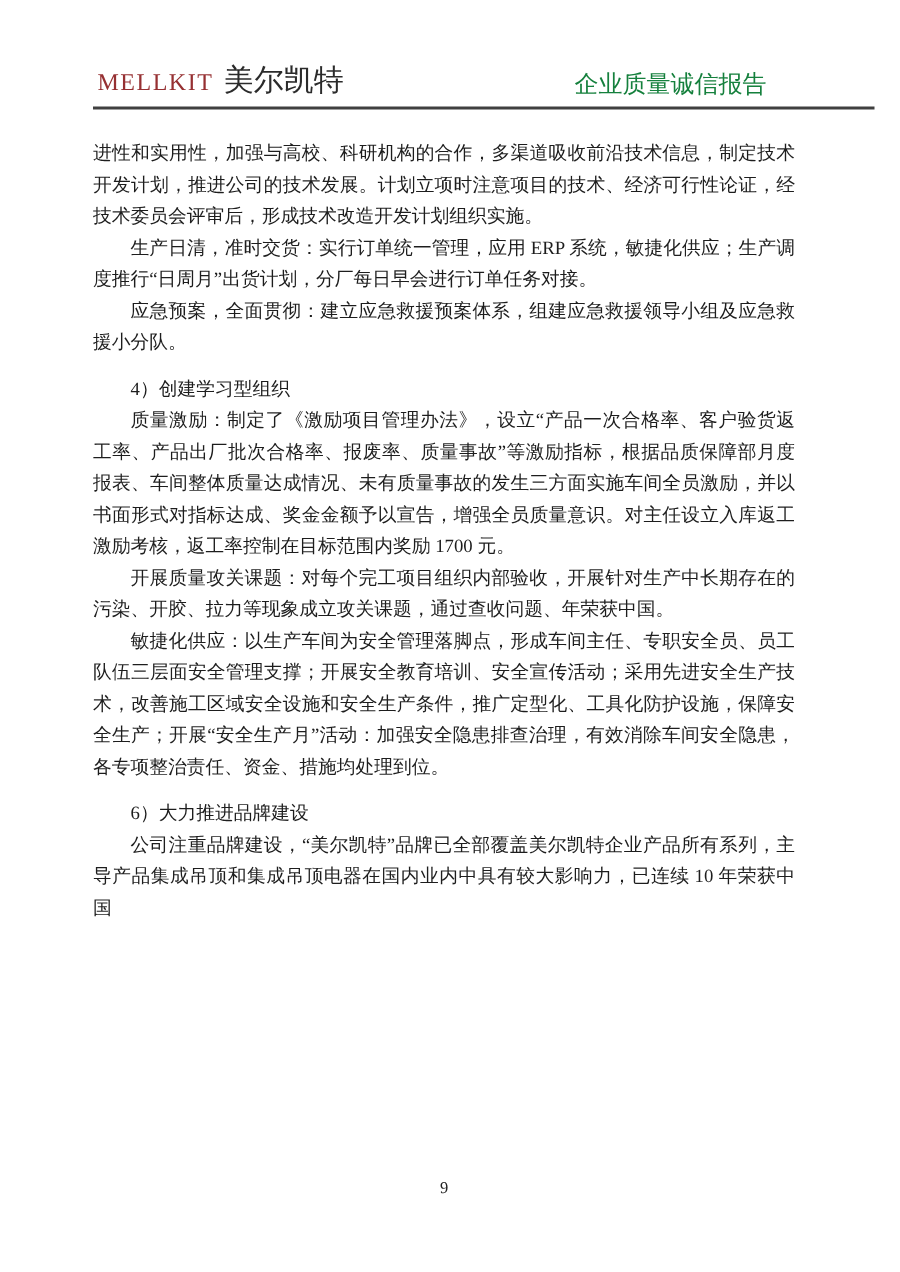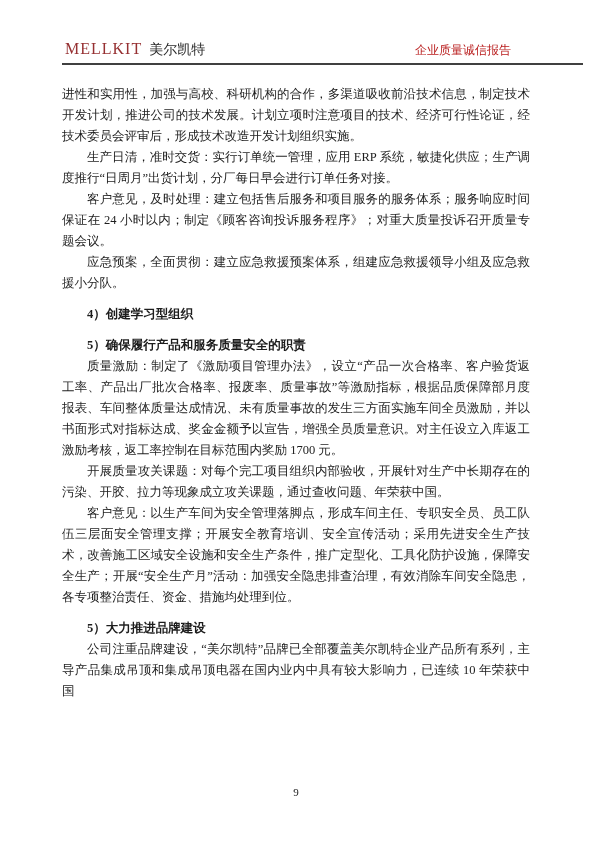--- a/index.html
+++ b/index.html
@@ -35,26 +35,26 @@
     white-space: nowrap;
   }
   .brand-latin {
     color: #963032;
     font-size: 16px;
     letter-spacing: 1px;
     font-family: "Liberation Serif", "DejaVu Serif", serif;
   }
   .brand-cn {
     color: #2b2b2b;
-    font-size: 14px;
+    font-size: 20px;
     margin-left: 7px;
   }
   .report-title {
-    font-size: 12px;
-    color: #b91c1c;
+    font-size: 16px;
+    color: #15803d;
     white-space: nowrap;
   }
   .header-rule {
     width: 100%;
     height: 2px;
     background: #404040;
     margin-top: 4px;
   }
   .body-col {
     margin: 19px 0 0 62px;
@@ -69,21 +69,21 @@
     text-indent: 2em;
   }
   .para.no-indent {
     text-indent: 0;
   }
   .lead {
     font-weight: normal;
   }
   .heading {
     margin: 10px 0 0 0;
-    font-weight: bold;
+    font-weight: normal;
     text-indent: 2em;
   }
   .footer {
     position: absolute;
     left: 62px;
     width: 468px;
     bottom: 50px;
     text-align: center;
     font-size: 11px;
     color: #222222;
@@ -108,47 +108,43 @@
   <div class="body-col">
 
     <p class="para no-indent">
       <span>进性和实用性，加强与高校、科研机构的合作，多渠道吸收前沿技术信息，制定技术开发计划，推进公司的技术发展。计划立项时注意项目的技术、经济可行性论证，经技术委员会评审后，形成技术改造开发计划组织实施。</span>
     </p>
 
     <p class="para">
       <strong class="lead">生产日清，准时交货：</strong><span>实行订单统一管理，应用 ERP 系统，敏捷化供应；生产调度推行“日周月”出货计划，分厂每日早会进行订单任务对接。</span>
     </p>
 
-    <p class="para">
-      <strong class="lead">客户意见，及时处理：</strong><span>建立包括售后服务和项目服务的服务体系；服务响应时间保证在 24 小时以内；制定《顾客咨询投诉服务程序》；对重大质量投诉召开质量专题会议。</span>
-    </p>
 
     <p class="para">
       <strong class="lead">应急预案，全面贯彻：</strong><span>建立应急救援预案体系，组建应急救援领导小组及应急救援小分队。</span>
     </p>
 
     <p class="heading">4）创建学习型组织</p>
 
 
-    <p class="heading">5）确保履行产品和服务质量安全的职责</p>
 
 
     <p class="para">
       <strong class="lead">质量激励：</strong><span>制定了《激励项目管理办法》，设立“产品一次合格率、客户验货返工率、产品出厂批次合格率、报废率、质量事故”等激励指标，根据品质保障部月度报表、车间整体质量达成情况、未有质量事故的发生三方面实施车间全员激励，并以书面形式对指标达成、奖金金额予以宣告，增强全员质量意识。对主任设立入库返工激励考核，返工率控制在目标范围内奖励 1700 元。</span>
     </p>
 
     <p class="para">
       <strong class="lead">开展质量攻关课题：</strong><span>对每个完工项目组织内部验收，开展针对生产中长期存在的污染、开胶、拉力等现象成立攻关课题，通过查收问题、年荣获中国。</span>
     </p>
 
     <p class="para">
-      <strong class="lead">客户意见：</strong><span>以生产车间为安全管理落脚点，形成车间主任、专职安全员、员工队伍三层面安全管理支撑；开展安全教育培训、安全宣传活动；采用先进安全生产技术，改善施工区域安全设施和安全生产条件，推广定型化、工具化防护设施，保障安全生产；开展“安全生产月”活动：加强安全隐患排查治理，有效消除车间安全隐患，各专项整治责任、资金、措施均处理到位。</span>
+      <strong class="lead">敏捷化供应：</strong><span>以生产车间为安全管理落脚点，形成车间主任、专职安全员、员工队伍三层面安全管理支撑；开展安全教育培训、安全宣传活动；采用先进安全生产技术，改善施工区域安全设施和安全生产条件，推广定型化、工具化防护设施，保障安全生产；开展“安全生产月”活动：加强安全隐患排查治理，有效消除车间安全隐患，各专项整治责任、资金、措施均处理到位。</span>
     </p>
 
-    <p class="heading">5）大力推进品牌建设</p>
+    <p class="heading">6）大力推进品牌建设</p>
 
     <p class="para">
       <span>公司注重品牌建设，“美尔凯特”品牌已全部覆盖美尔凯特企业产品所有系列，主导产品集成吊顶和集成吊顶电器在国内业内中具有较大影响力，已连续 10 年荣获中国</span>
     </p>
 
   </div>
 
   <div class="footer">
     <span>9</span>
   </div>

